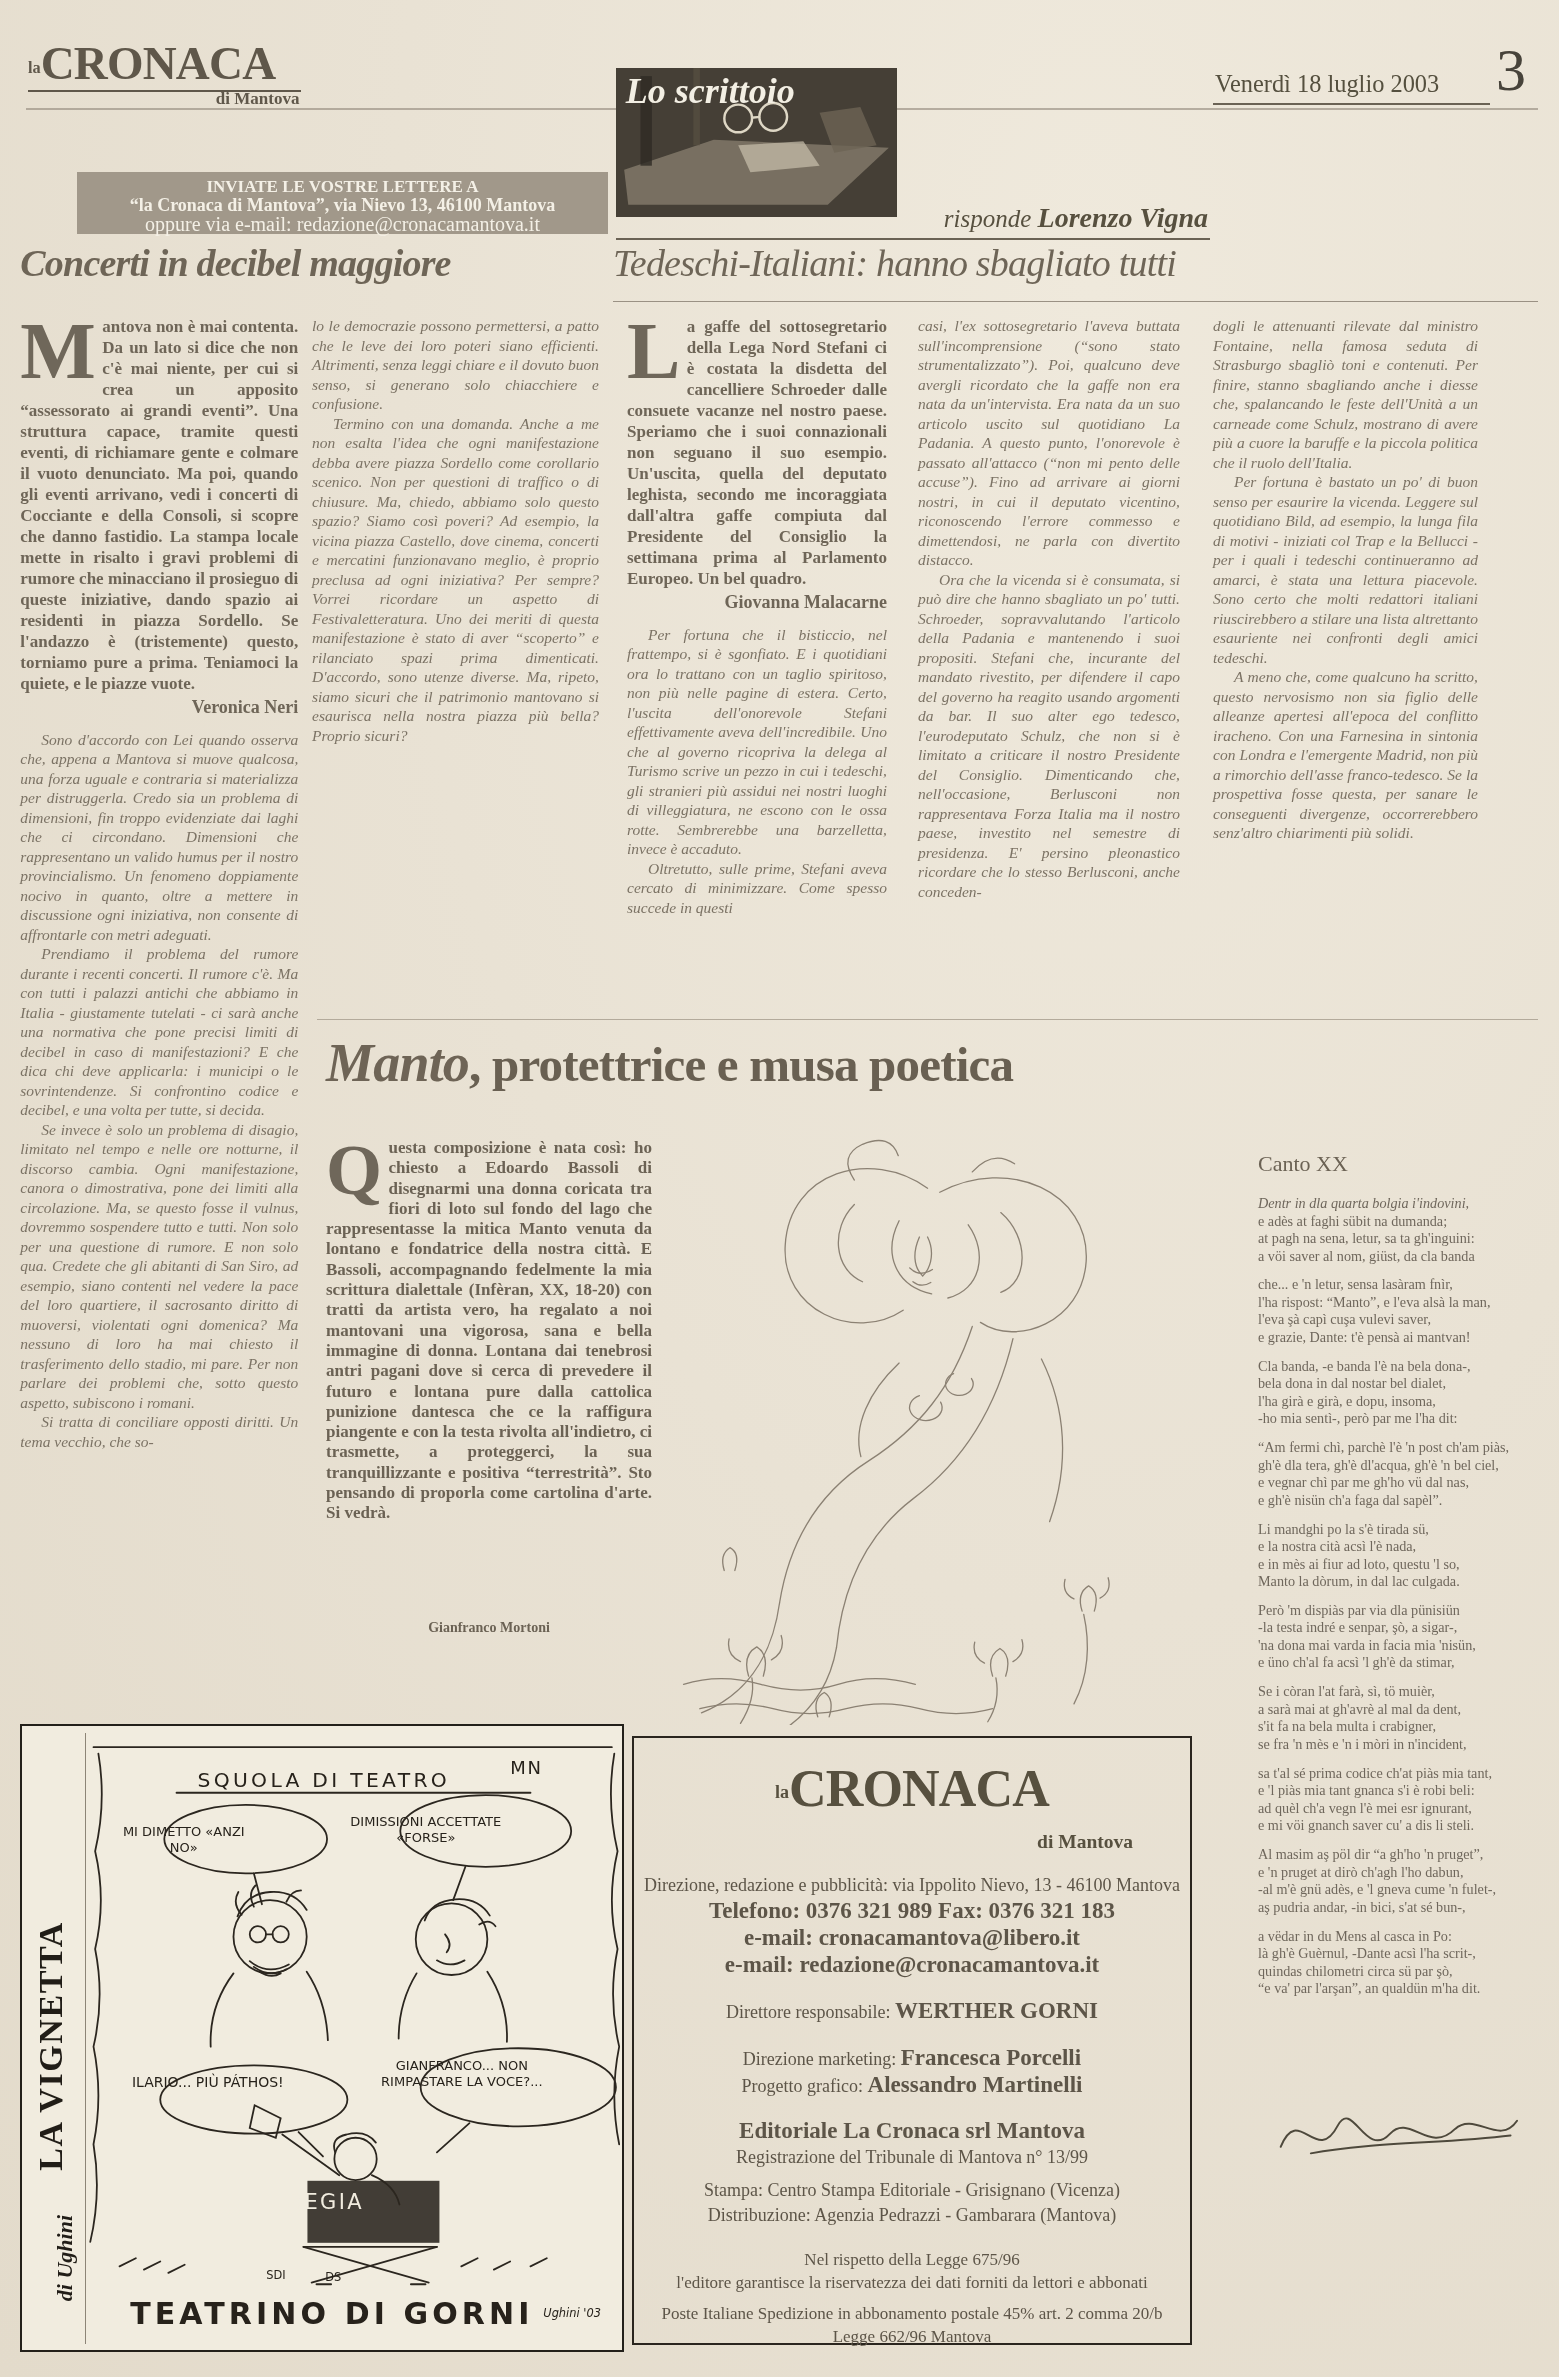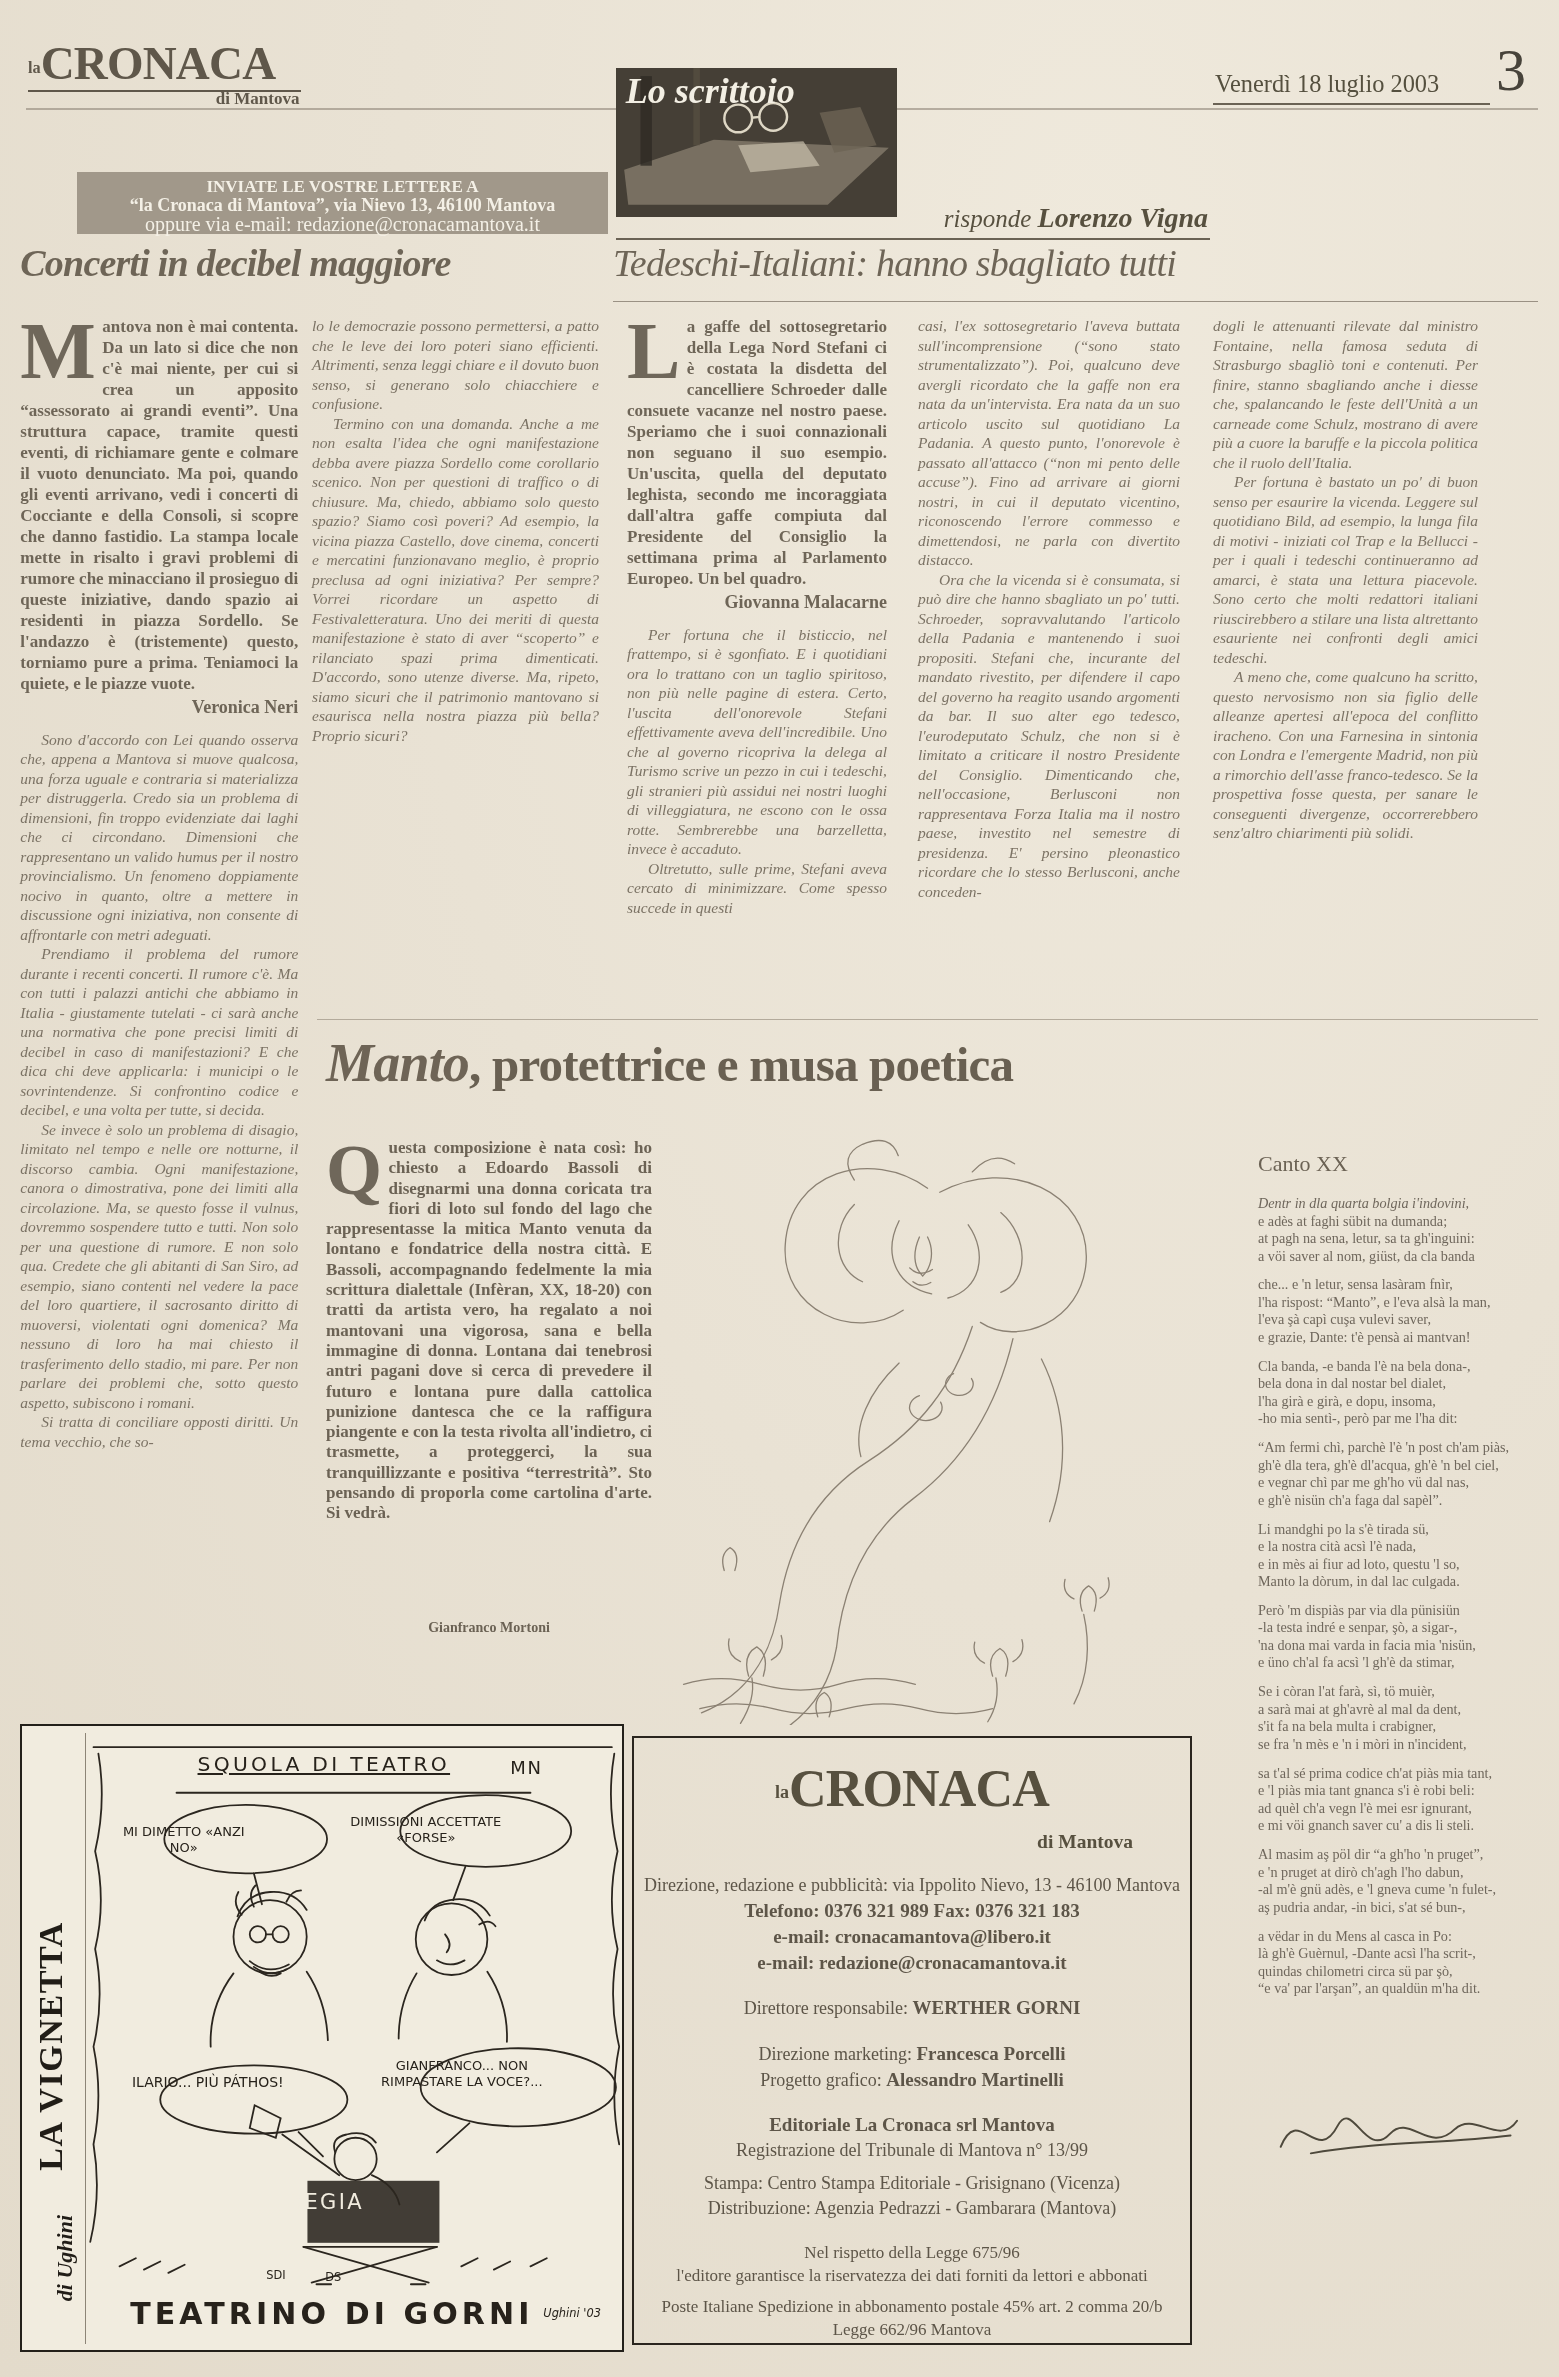--- a/index.html
+++ b/index.html
@@ -56,41 +56,41 @@
   
   .vignetta{position:absolute;left:20.3px;top:1724px;width:604px;height:628px;background:#f1ecdf;
             border:2.4px solid #23201a;box-sizing:border-box;}
   .v-side{position:absolute;left:4.9px;top:0;bottom:0;width:54px;}
   .v-side .t1{position:absolute;left:4.9px;bottom:179px;writing-mode:vertical-rl;transform:rotate(180deg);
               font-weight:bold;font-size:34px;color:#211d17;letter-spacing:1.6px;font-family:"Liberation Serif",serif;}
   .v-side .t2{position:absolute;left:24.4px;bottom:49px;writing-mode:vertical-rl;transform:rotate(180deg);
               font-style:italic;font-weight:bold;font-size:22px;color:#211d17;}
   .v-rule{position:absolute;left:63px;top:6.5px;bottom:6.5px;width:0.8px;background:#8d8577;}
   .hand{font-family:"DejaVu Sans",sans-serif;color:#27221b;text-align:center;}
-  .v-sign{position:absolute;left:167px;top:26px;width:269px;font-size:20.3px;letter-spacing:3.3px;text-decoration:underline;}
+  .v-sign{position:absolute;left:167px;top:42px;width:269px;font-size:20.3px;letter-spacing:3.3px;}
   .v-mn{position:absolute;left:488px;top:31px;font-size:18px;letter-spacing:1.6px;}
   .v-b1{position:absolute;left:88px;top:98px;width:147px;font-size:13px;line-height:15.5px;}
   .v-b2{position:absolute;left:326px;top:88px;width:155px;font-size:13px;line-height:15.5px;}
   .v-b3{position:absolute;left:104px;top:348px;width:163px;font-size:14px;line-height:16.3px;}
   .v-b4{position:absolute;left:350px;top:332px;width:179px;font-size:13px;line-height:15.5px;}
   .v-regia{position:absolute;left:230px;top:464px;width:147px;font-size:21px;letter-spacing:2.4px;color:#f1ecdf;}
   .v-sdi{position:absolute;left:244px;top:542px;font-size:11.4px;}
   .v-ds{position:absolute;left:303px;top:544px;font-size:11.4px;}
   .v-caption{position:absolute;left:98px;top:570px;width:423px;font-size:30px;letter-spacing:4.1px;font-weight:bold;}
   .v-artist{position:absolute;left:521px;top:580px;font-size:11.4px;font-style:italic;}
 
   
   .colophon{position:absolute;left:632px;top:1736px;width:560px;height:609px;border:2.4px solid #2a251e;
             box-sizing:border-box;text-align:center;color:#5d5548;}
   .colophon .clogo{margin-top:28px;line-height:46px;}
   .colophon .clogo .la{font-size:18px;font-weight:bold;color:#57503f;vertical-align:8.1px;}
   .colophon .clogo .main{font-size:52px;font-weight:bold;color:#57503f;letter-spacing:-0.8px;}
   .colophon .clogo .sub{display:block;font-size:19.5px;font-weight:bold;color:#57503f;margin:-6.5px 57px 0 0;text-align:right;}
   .cl{font-size:18px;line-height:25px;}
-  .cl b{font-size:19px;}
+  .cl b{font-size:23px;}
   .gap{height:19.5px;}
   .smallgap{height:8.1px;}
 
   svg{position:absolute;}
   .nosel{user-select:none;}
 </style>
 </head>
 <body>
 
 <div class="page nosel">

